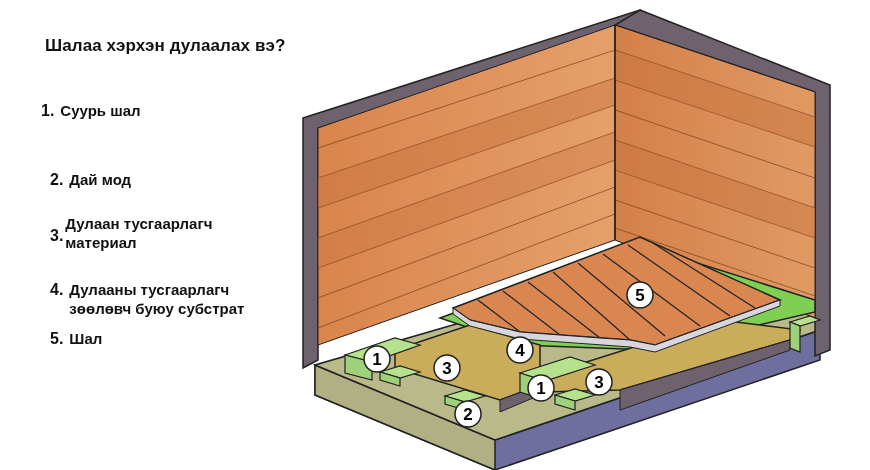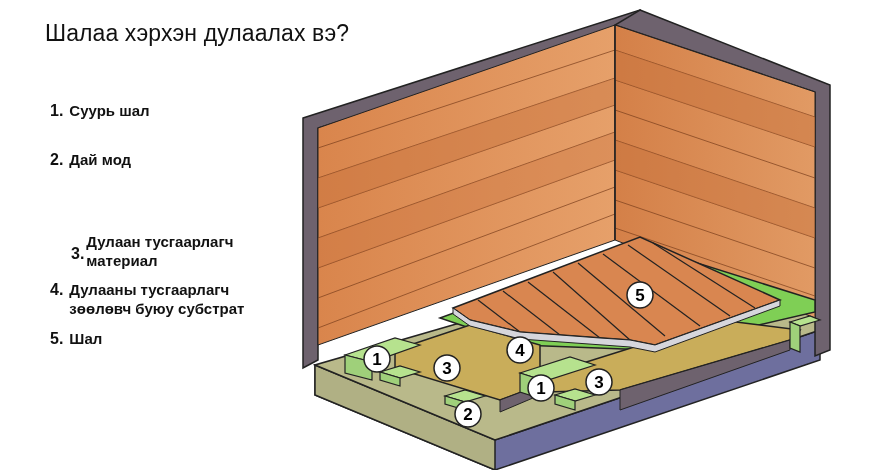--- a/index.html
+++ b/index.html
@@ -1,24 +1,24 @@
 <!DOCTYPE html>
 <html><head>
 <meta charset="utf-8">
 <style>
   html, body { margin:0; padding:0; background:#ffffff; }
   body { width:870px; height:470px; position:relative; overflow:hidden;
          font-family:"Liberation Sans", "DejaVu Sans", sans-serif; color:#111; }
-  .title { position:absolute; left:45px; top:20px; font-size:23px; font-weight:normal; letter-spacing:0.1px; }
+  .title { position:absolute; left:45px; top:36px; font-size:17px; font-weight:bold; letter-spacing:0.1px; }
   .legend-item { position:absolute; font-size:15px; font-weight:bold; line-height:19px; }
   .legend-item .num { display:inline-block; font-size:16px; margin-right:6px; }
   .legend-item .txt { display:inline-block; vertical-align:top; }
-  #li1 { left:50px; top:101px; }
-  #li2 { left:50px; top:150px; }
-  #li3 { left:50px; top:232px;margin-left:21px; }
+  #li1 { left:41px; top:101px; }
+  #li2 { left:50px; top:170px; }
+  #li3 { left:50px; top:214px; }
   #li3 .num { margin-top:12px; margin-right:2px; }
   #li4 { left:50px; top:280px; }
   #li4 .txt { width:220px; }
   #li5 { left:50px; top:329px; }
   #diagram { position:absolute; left:0; top:0; width:870px; height:470px; }
   .callout-text { font-family:"Liberation Sans", sans-serif; font-weight:bold; font-size:17px; }
 </style>
 </head>
 <body>
 

